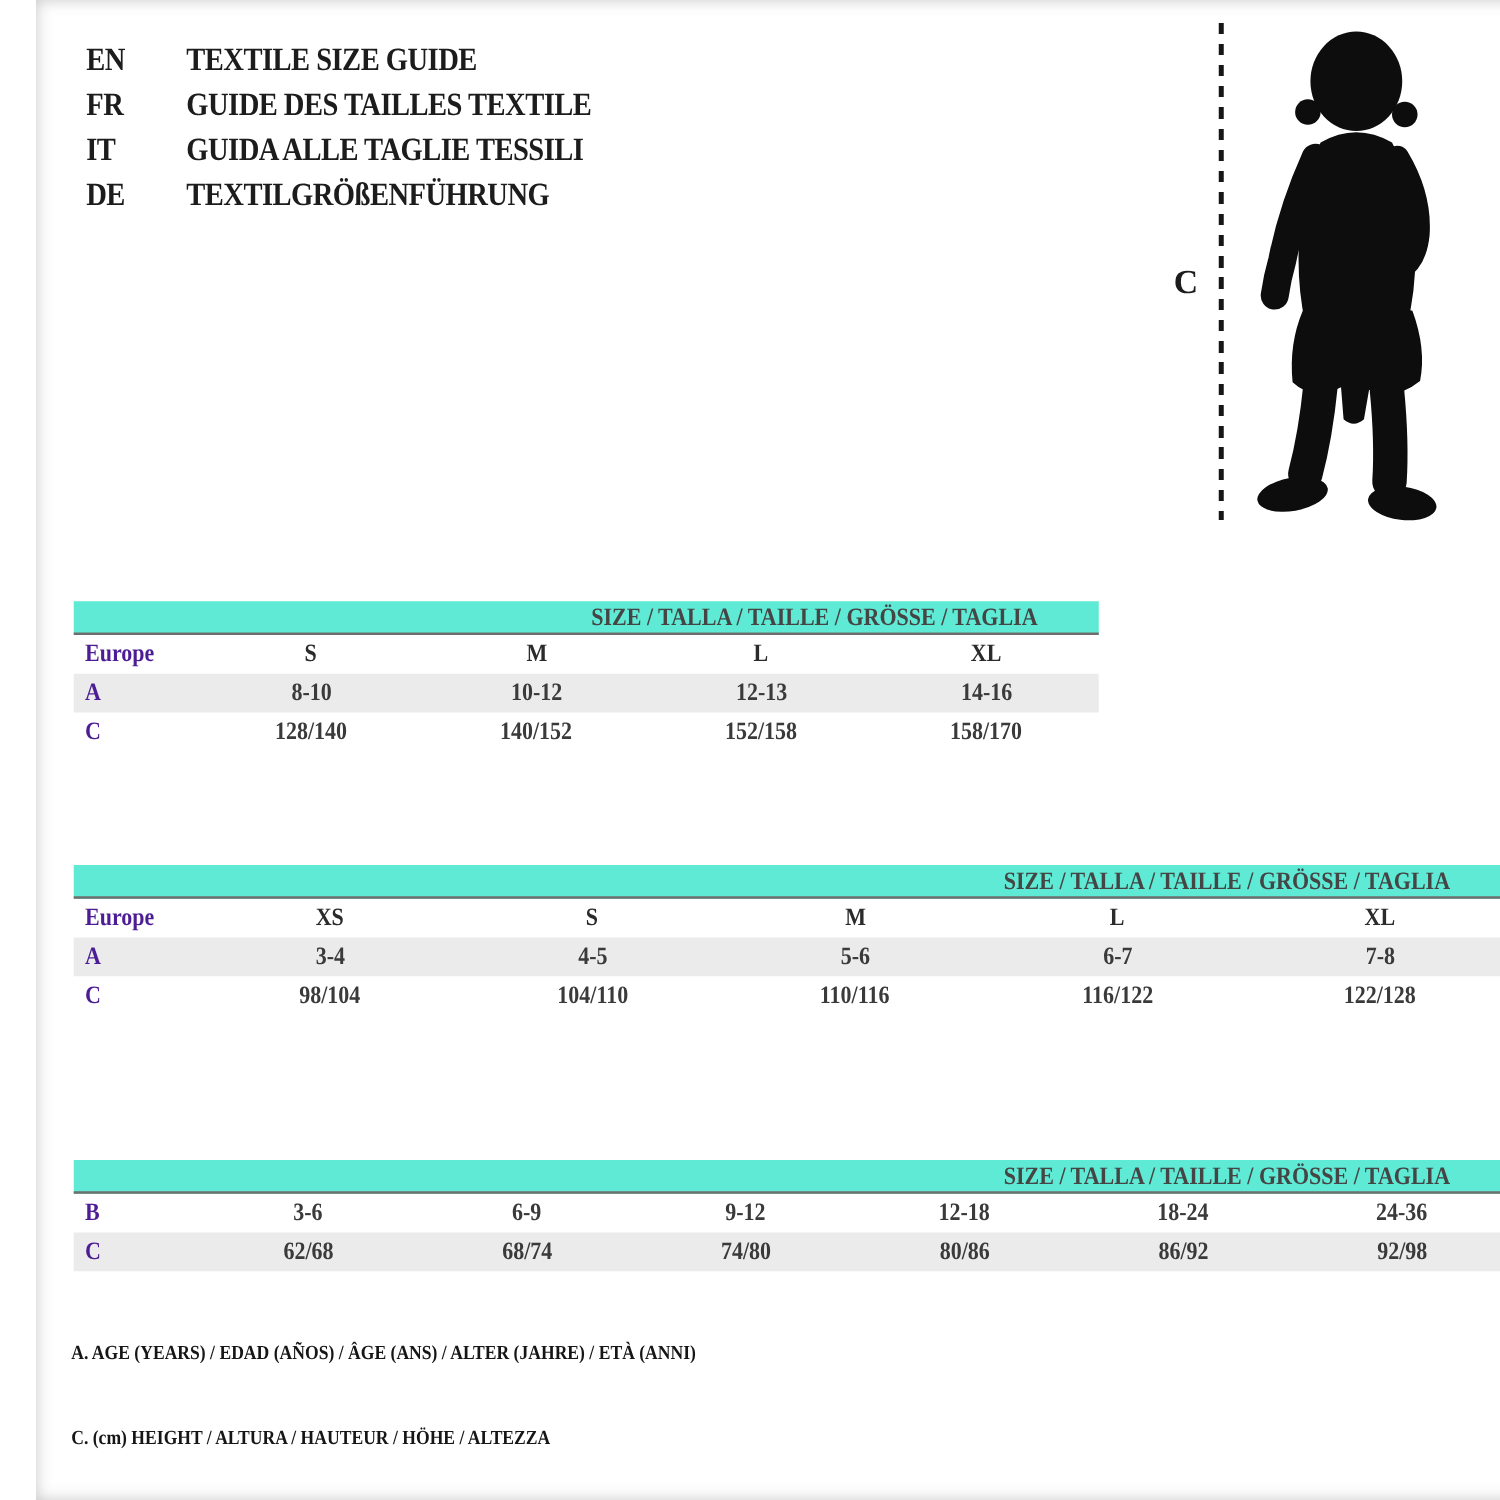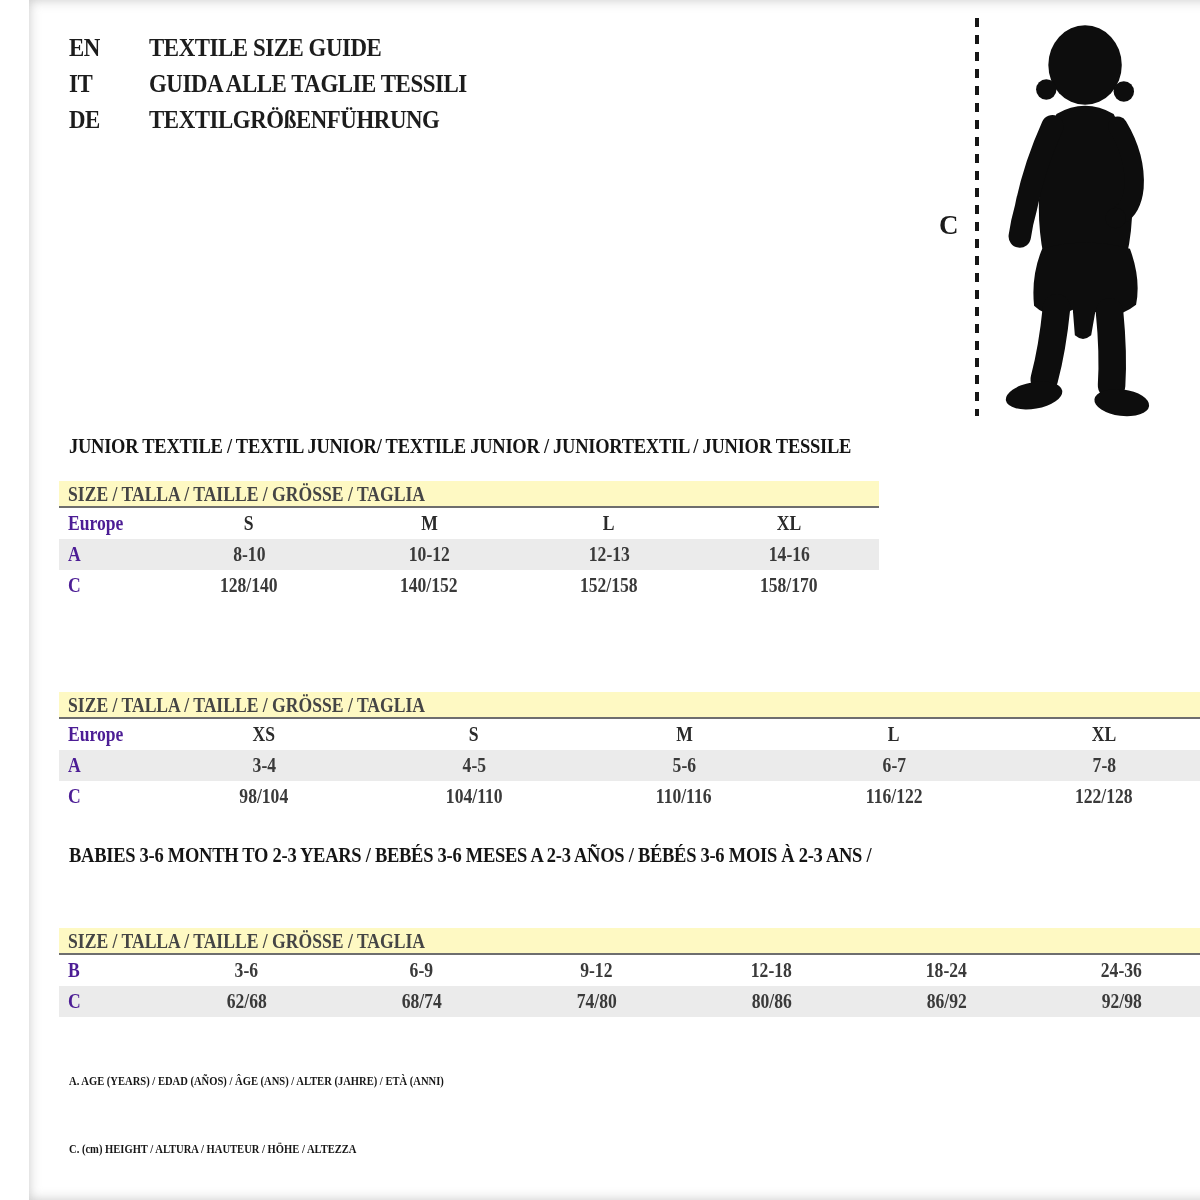--- a/index.html
+++ b/index.html
@@ -29,44 +29,48 @@
   .t-children{left:40px;top:643px;}
   .t-babies1{left:40px;top:843px;}
   .t-babies2{left:40px;top:879px;}
   .subA{font-size:13px;vertical-align:-4px;}
 
   
   .table{position:absolute;}
   .tbl-junior{left:30px;top:481px;width:820px;}
   .tbl-children{left:30px;top:692px;width:1150px;}
   .tbl-babies{left:30px;top:928px;width:1150px;}
-  .sizebar{height:27px;line-height:27px;background:#fef9c3;border-bottom:2px solid #6e6e6e;
-    font-size:20px;font-weight:bold;color:#454545;padding-left:9px;box-sizing:border-box;}
+  .sizebar{height:27px;line-height:27px;background:#5eead4;border-bottom:2px solid #6e6e6e;
+    font-size:20px;font-weight:bold;color:#454545;padding-left:9px;box-sizing:border-box;text-align:right;}
   .trow{display:grid;height:31px;align-items:center;font-size:20px;font-weight:bold;color:#3a3a3a;}
   .cols5{grid-template-columns:100px repeat(4,1fr);}
   .cols6{grid-template-columns:100px repeat(5,1fr);}
   .cols7{grid-template-columns:100px repeat(6,1fr);}
   .trow .rlabel{padding-left:9px;text-align:left;color:#4c1d95;}
   .trow .cell{text-align:center;}
   .trow.head{color:#2b2b2b;}
   .shade{background:#ebebeb;}
 
   
-  .legend-line{position:absolute;left:40px;font-size:12px;font-weight:bold;color:#161616;}
+  .legend-line{position:absolute;left:28px;font-size:16px;font-weight:bold;color:#161616;}
   .lg-a{top:1074px;} .lg-b{top:1108px;} .lg-c{top:1142px;}
 </style>
 </head>
 <body>
 
 <div class="page">
 
   <section class="langs">
     <div class="lang-row">
       <span class="lang-code"><span class="cond">EN</span></span>
       <span class="cond">TEXTILE SIZE GUIDE</span>
+    </div>
+    <div class="lang-row">
+      <span class="lang-code"><span class="cond">FR</span></span>
+      <span class="cond">GUIDE DES TAILLES TEXTILE</span>
     </div>
     <div class="lang-row">
       <span class="lang-code"><span class="cond">IT</span></span>
       <span class="cond">GUIDA ALLE TAGLIE TESSILI</span>
     </div>
     <div class="lang-row">
       <span class="lang-code"><span class="cond">DE</span></span>
       <span class="cond">TEXTILGRÖßENFÜHRUNG</span>
     </div>
   </section>
@@ -83,21 +87,20 @@
       <path d="M120 112 Q138 142 136 172 Q134 192 122 199" fill="none" stroke="#0d0d0d" stroke-width="19" stroke-linecap="round"></path>
       <circle cx="118" cy="202" r="10"></circle>
       <path d="M46 232 Q88 220 132 232 Q143 262 138 287 Q118 303 98 294 L94 317 Q86 324 78 317 L76 292 Q54 303 38 288 Q35 258 46 232 Z"></path>
       <path d="M60 290 Q56 330 48 360" fill="none" stroke="#0d0d0d" stroke-width="27" stroke-linecap="round"></path>
       <path d="M112 294 Q116 335 114 366" fill="none" stroke="#0d0d0d" stroke-width="27" stroke-linecap="round"></path>
       <ellipse cx="38" cy="376" rx="28" ry="13" transform="rotate(-10 38 376)"></ellipse>
       <ellipse cx="124" cy="383" rx="27" ry="13" transform="rotate(7 124 383)"></ellipse>
     </g>
   </svg>
 
-  <h2 class="sec-title t-junior"><span class="cond">JUNIOR TEXTILE / TEXTIL JUNIOR/ TEXTILE JUNIOR / JUNIORTEXTIL / JUNIOR TESSILE</span></h2>
   <div class="table tbl-junior">
     <div class="sizebar">
       <span class="cond">SIZE / TALLA / TAILLE / GRÖSSE / TAGLIA</span>
     </div>
     <div class="trow cols5 head">
       <span class="rlabel"><span class="cond">Europe</span></span>
       <span class="cell"><span class="cx">S</span></span>
       <span class="cell"><span class="cx">M</span></span>
       <span class="cell"><span class="cx">L</span></span>
       <span class="cell"><span class="cx">XL</span></span>
@@ -141,21 +144,20 @@
     <div class="trow cols6">
       <span class="rlabel"><span class="cond">C</span></span>
       <span class="cell"><span class="cx">98/104</span></span>
       <span class="cell"><span class="cx">104/110</span></span>
       <span class="cell"><span class="cx">110/116</span></span>
       <span class="cell"><span class="cx">116/122</span></span>
       <span class="cell"><span class="cx">122/128</span></span>
     </div>
   </div>
 
-  <h2 class="sec-title t-babies1"><span class="cond">BABIES 3-6 MONTH TO 2-3 YEARS / BEBÉS 3-6 MESES A 2-3 AÑOS / BÉBÉS 3-6 MOIS À 2-3 ANS /</span></h2>
   <div class="table tbl-babies">
     <div class="sizebar">
       <span class="cond">SIZE / TALLA / TAILLE / GRÖSSE / TAGLIA</span>
     </div>
     <div class="trow cols7">
       <span class="rlabel"><span class="cond">B</span></span>
       <span class="cell"><span class="cx">3-6</span></span>
       <span class="cell"><span class="cx">6-9</span></span>
       <span class="cell"><span class="cx">9-12</span></span>
       <span class="cell"><span class="cx">12-18</span></span>

